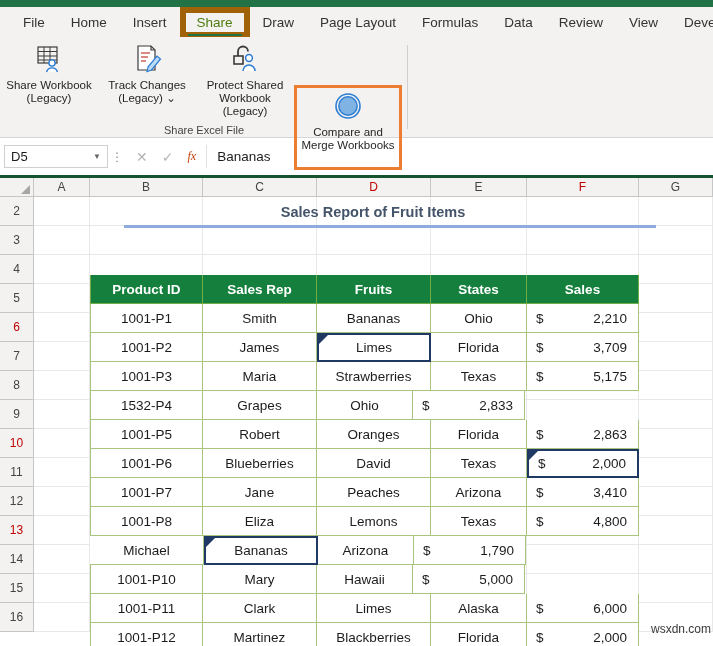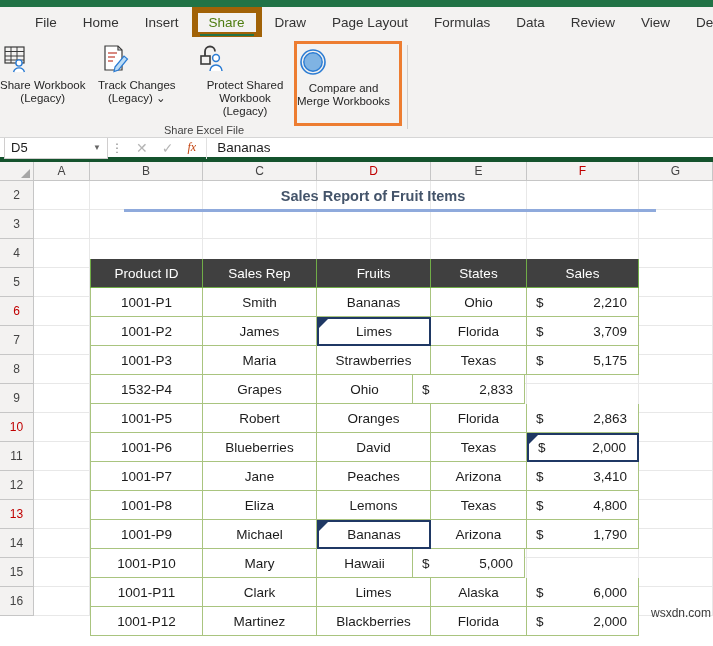--- a/index.html
+++ b/index.html
@@ -10,21 +10,21 @@
     overflow: hidden;
   }
 
   
   .topbar { height: 7px; background: #217346; width: 100%; }
 
   
   .tabbar {
     height: 30px; background: #f3f2f1;
     display: flex; align-items: center;
-    padding-left: 22px; position: relative;
+    padding-left: 10px; position: relative;
   }
   .tab {
     font-size: 13.5px; color: #333333;
     padding: 4px 13px; white-space: nowrap;
     position: relative;
   }
   .tab.active {
     border: 6px solid #a16207;
     color: #4d7c0f;
     padding: 2px 11px;
@@ -45,46 +45,46 @@
     position: absolute; left: 0; top: 0;
     width: 408px; height: 101px;
   }
   .group-items {
     display: flex; align-items: flex-start;
     height: 82px; padding-top: 4px;
   }
   .ribbon-btn {
     width: 98px; height: 78px;
     display: flex; flex-direction: column;
-    align-items: flex-start; justify-content: flex-start;
+    align-items: center; justify-content: flex-start;
     text-align: center; position: relative;
   }
   .ribbon-btn .ico { height: 36px; display:flex; align-items:center; justify-content:center; }
   .ribbon-btn .lbl {
     font-size: 11.5px; color: #262626; line-height: 13px;
     margin-top: 2px; white-space: pre-line;
   }
   .ribbon-btn.highlight {
     border: 3px solid #ED7D31;
-    width: 108px; height: 85px;
+    width: 108px; height: 85px; margin-top: 44px;
   }
   .group-label {
     position: absolute; bottom: 2px; width: 100%;
     text-align: center; font-size: 11px; color: #444;
   }
   .group-divider {
     position: absolute; right: 0; top: 8px;
     width: 1px; height: 84px; background: #d0cece;
   }
 
   
   .formulabar {
-    height: 24px; background: #ffffff;
+    height: 40px; background: #ffffff;
     display: flex; align-items: center;
-    padding: 0 4px; border-bottom: 5px solid #14532d;
+    padding: 0 4px; border-bottom: 3px solid #14532d;
   }
   .namebox {
     width: 104px; height: 23px;
     border: 1px solid #d0cece; background:#fff;
     display: flex; align-items: center; justify-content: space-between;
     padding: 0 6px; font-size: 13px; color:#1c1c1c;
   }
   .namebox .caret { font-size: 8px; color:#666; }
   .vdots { width: 18px; text-align:center; color:#8a8a8a; font-size:12px; letter-spacing:0; }
   .fbtools { display:flex; align-items:center; gap:14px; padding:0 10px; color:#b5b5b5; font-size:14px; }
@@ -135,21 +135,21 @@
   .trow { display:flex; height:29px; }
   .tc {
     border: 1px solid #A9C47F; border-top: none; border-left: none;
     display:flex; align-items:center; justify-content:center;
     font-size:13.5px; color:#1c1c1c; background:#fff;
     position: relative;
   }
   .trow:first-child .tc { border-top: none; }
   .tc.first { border-left: 1px solid #A9C47F; }
   .thead .tc {
-    background:#404040; color:#ffffff; font-weight:normal; font-size:13.5px;
+    background:#15803d; color:#ffffff; font-weight:bold; font-size:13.5px;
     border-color:#70AD47; height:29px;
   }
   .c-pid { width:113px; } .c-rep { width:114px; }
   .c-fruit { width:114px; } .c-state { width:96px; } .c-sales { width:112px; }
   .sales-cell { justify-content: space-between; padding: 0 11px 0 9px; }
   .sales-cell .cur { font-size:13.5px; }
 
   .tc.tracked {
     border: 2px solid #1F3864 !important;
     z-index: 5;
@@ -526,21 +526,20 @@
               <div class="tc c-pid first">1001-P8</div>
               <div class="tc c-rep">Eliza</div>
               <div class="tc c-fruit">Lemons</div>
               <div class="tc c-state">Texas</div>
               <div class="tc c-sales sales-cell">
                 <span class="cur">$</span>
                 <span>4,800</span>
               </div>
             </div>
             <div class="trow">
-              <div class="tc c-pid first">1001-P9</div>
               <div class="tc c-rep">Michael</div>
               <div class="tc c-fruit tracked">Bananas</div>
               <div class="tc c-state">Arizona</div>
               <div class="tc c-sales sales-cell">
                 <span class="cur">$</span>
                 <span>1,790</span>
               </div>
             </div>
             <div class="trow">
               <div class="tc c-pid first">1001-P10</div>

